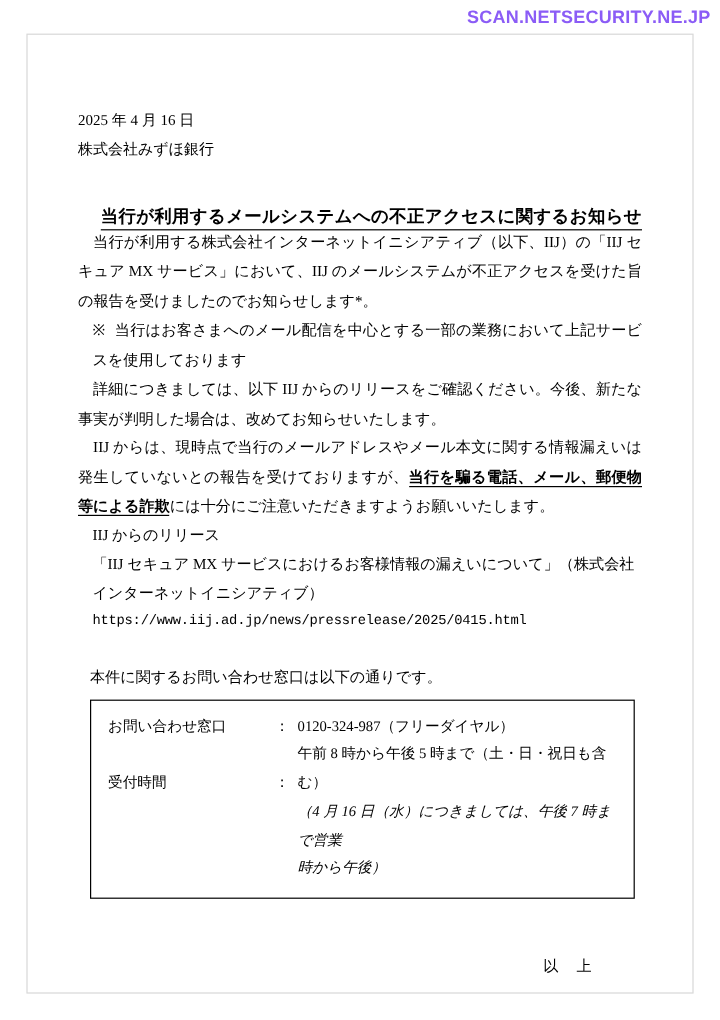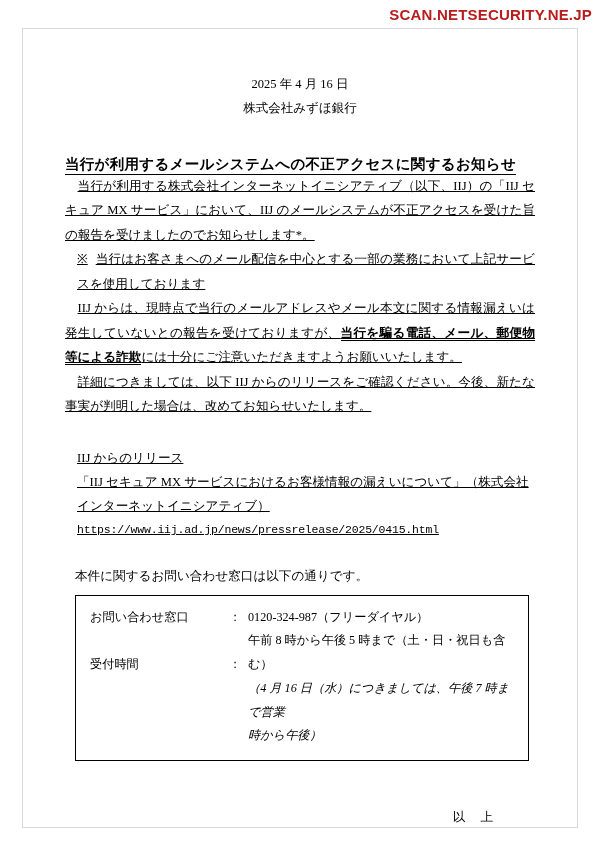--- a/index.html
+++ b/index.html
@@ -16,84 +16,81 @@
     overflow: hidden;
   }
   .watermark {
     position: absolute;
     top: 6px;
     right: 8px;
     font-family: "Liberation Sans", sans-serif;
     font-weight: bold;
     font-size: 15px;
     letter-spacing: 0.2px;
-    color: #b91c1c;
+    color: #8b5cf6;
   }
   .page {
     position: absolute;
     top: 28px;
     left: 22px;
     width: 556px;
     height: 800px;
     background: #ffffff;
     border: 1px solid #d8d8d8;
     box-sizing: border-box;
   }
   .inner {
     padding: 24px 42px 0 42px;
   }
   .meta {
-    text-align: center;
+    text-align: left;
     font-size: 12.5px;
     line-height: 1.9;
-    margin-top: 20px;
+    margin-top: 36px;
   }
   .title {
-    text-align: left;
+    text-align: right;
     font-size: 14.5px;
     font-weight: bold;
     margin-top: 34px;
     letter-spacing: 0.3px;
   }
   .title span {
     border-bottom: 1.5px solid #000;
     padding-bottom: 2px;
   }
   p.body-text {
     font-size: 12.6px;
     line-height: 1.95;
     margin: 0;
     text-align: justify;
     text-justify: inter-ideograph;
-    text-decoration: underline;
   }
   .para {
     margin-top: 26px;
     text-indent: 1em;
   }
   .note {
     margin-top: 16px;
     font-size: 11px;
     line-height: 1.8;
     padding-left: 12px;
     text-indent: 0;
   }
   .note .star {
     margin-right: 8px;
   }
   b.em {
     font-weight: bold;
     border-bottom: 1.2px solid #000;
   }
   .release {
-    margin-top: 28px;
     padding-left: 12px;
     font-size: 12.6px;
     line-height: 1.9;
-    text-decoration: underline;
   }
   .release .line2 {
     text-indent: 0;
   }
   .url {
     font-family: "Liberation Mono", "DejaVu Sans Mono", monospace;
     font-size: 11.5px;
     letter-spacing: -0.2px;
   }
   .contact-lead {
@@ -154,23 +151,23 @@
     <div class="title">
       <span>当行が利用するメールシステムへの不正アクセスに関するお知らせ</span>
     </div>
 
     <p class="body-text para">当行が利用する株式会社インターネットイニシアティブ（以下、IIJ）の「IIJ セキュア MX サービス」において、IIJ のメールシステムが不正アクセスを受けた旨の報告を受けましたのでお知らせします*。</p>
 
     <p class="body-text note">
       <span class="star">※</span><span>当行はお客さまへのメール配信を中心とする一部の業務において上記サービスを使用しております</span>
     </p>
 
+    <p class="body-text para">詳細につきましては、以下 IIJ からのリリースをご確認ください。今後、新たな事実が判明した場合は、改めてお知らせいたします。</p>
+
     <p class="body-text para"><span>IIJ からは、現時点で当行のメールアドレスやメール本文に関する情報漏えいは発生していないとの報告を受けておりますが、</span><b class="em">当行を騙る電話、メール、郵便物等による詐欺</b><span>には十分にご注意いただきますようお願いいたします。</span></p>
-
-    <p class="body-text para">詳細につきましては、以下 IIJ からのリリースをご確認ください。今後、新たな事実が判明した場合は、改めてお知らせいたします。</p>
 
     <div class="release">
       <div>IIJ からのリリース</div>
       <div class="line2">「IIJ セキュア MX サービスにおけるお客様情報の漏えいについて」（株式会社インターネットイニシアティブ）</div>
       <div class="url">https://www.iij.ad.jp/news/pressrelease/2025/0415.html</div>
     </div>
 
     <div class="contact-lead">本件に関するお問い合わせ窓口は以下の通りです。</div>
 
     <div class="contact-box">

